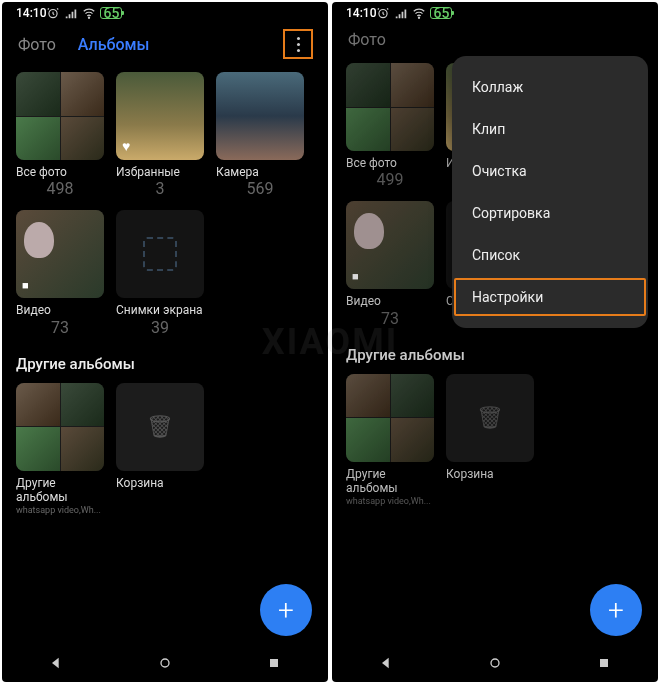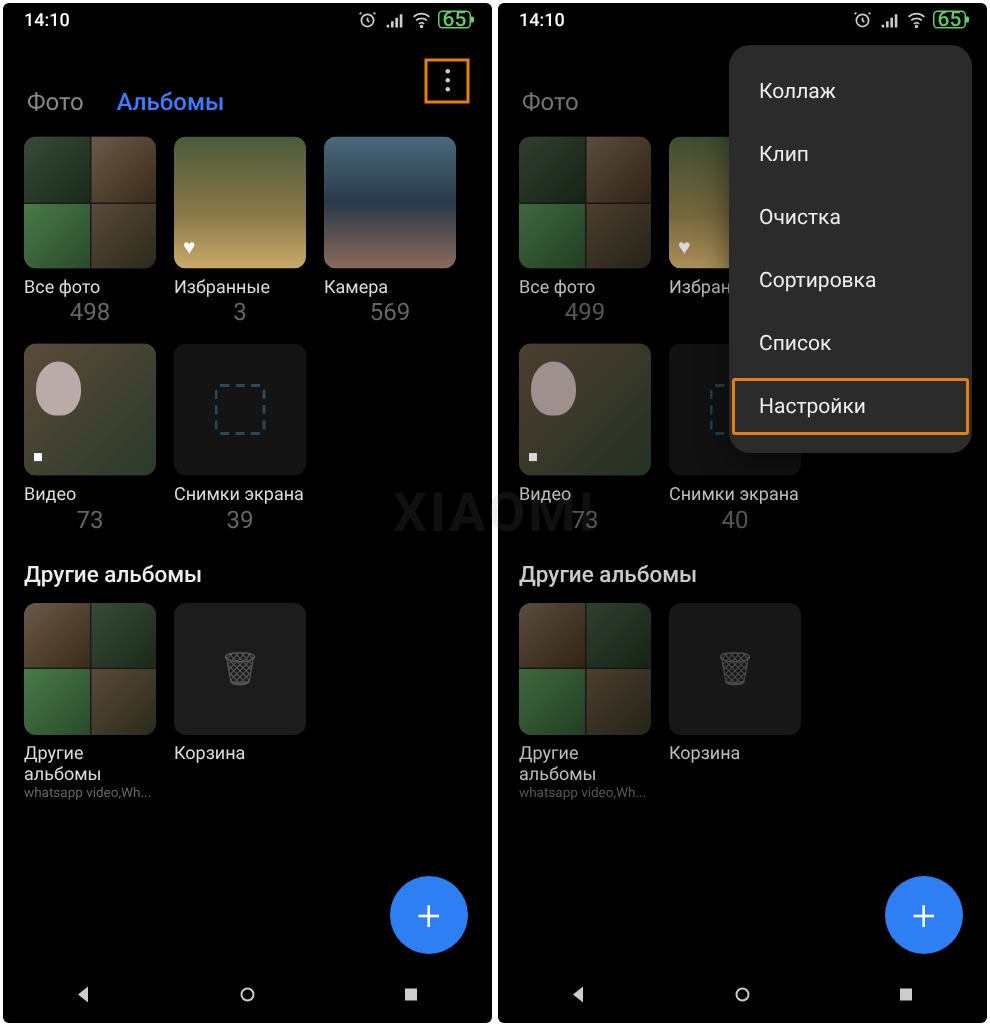--- a/index.html
+++ b/index.html
@@ -16,21 +16,20 @@
   height: 680px;
   background: #000;
   border-radius: 4px;
   position: relative;
   overflow: hidden;
   display: flex;
   flex-direction: column;
 }
 .status-bar {
   display: flex;
-  justify-content: space-between;
   align-items: center;
   padding: 4px 14px 2px;
   font-size: 12px;
   color: #fff;
   font-weight: 500;
 }
 .status-icons { display: flex; gap: 4px; align-items: center; }
 .status-icons svg { width: 14px; height: 14px; }
 .battery {
   border: 1px solid #6c6;
@@ -54,21 +53,21 @@
   background: #6c6;
   border-radius: 0 1px 1px 0;
 }
 .tabs {
   display: flex;
   align-items: center;
   padding: 8px 16px;
   gap: 22px;
   position: relative;
 }
-.tab { font-size: 16px; color: #888; margin-top: 28px; }
+.tab { font-size: 16px; color: #888; }
 .tab.active { color: #3a7dff; font-weight: 500; }
 .tabs-spacer { flex: 1; }
 .more-btn {
   width: 28px;
   height: 28px;
   display: flex;
   flex-direction: column;
   align-items: center;
   justify-content: center;
   gap: 3px;
@@ -123,22 +122,22 @@
 .video-icon {
   position: absolute;
   bottom: 6px;
   left: 6px;
   color: #fff;
   font-size: 11px;
 }
 .dropdown {
   position: absolute;
   right: 10px;
-  top: 28px;
-  width: 162px;
+  top: 54px;
+  width: 196px;
   background: #2b2b2b;
   border-radius: 14px;
   padding: 10px 0;
   z-index: 10;
   box-shadow: 0 4px 20px rgba(0,0,0,.5);
 }
 .dropdown-item {
   padding: 13px 20px;
   font-size: 14px;
   color: #eee;

